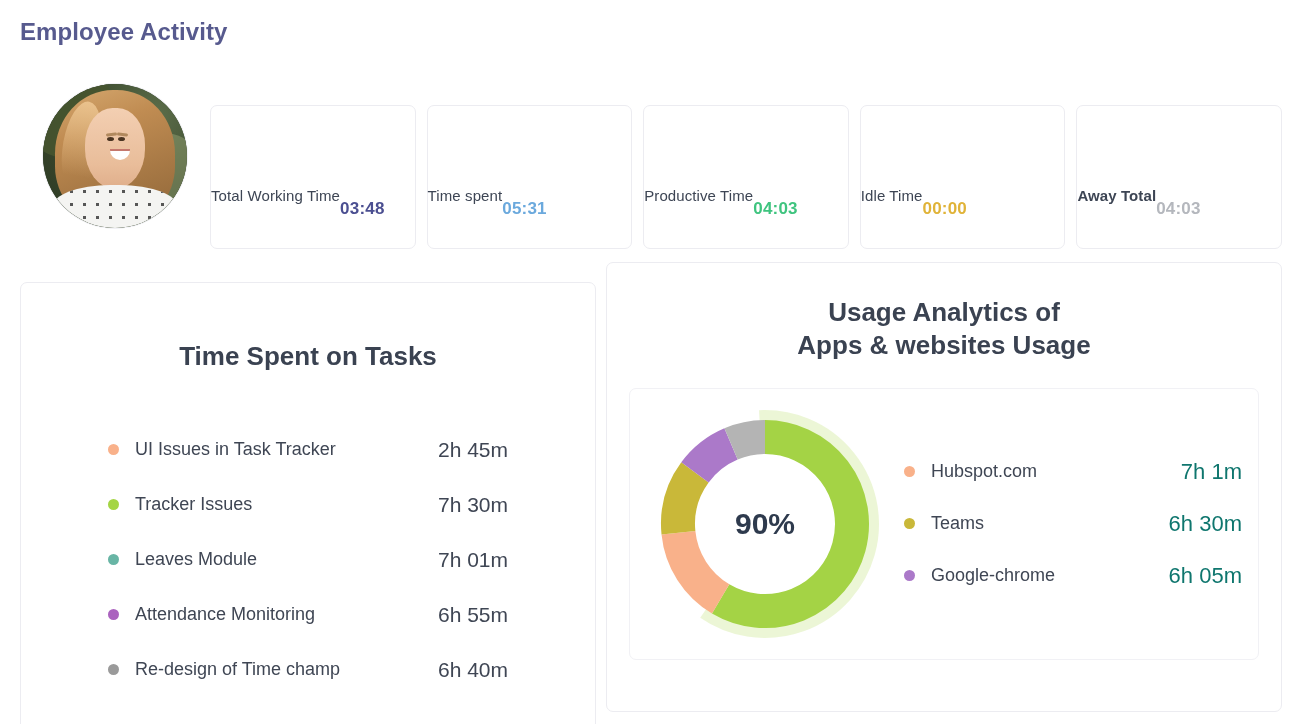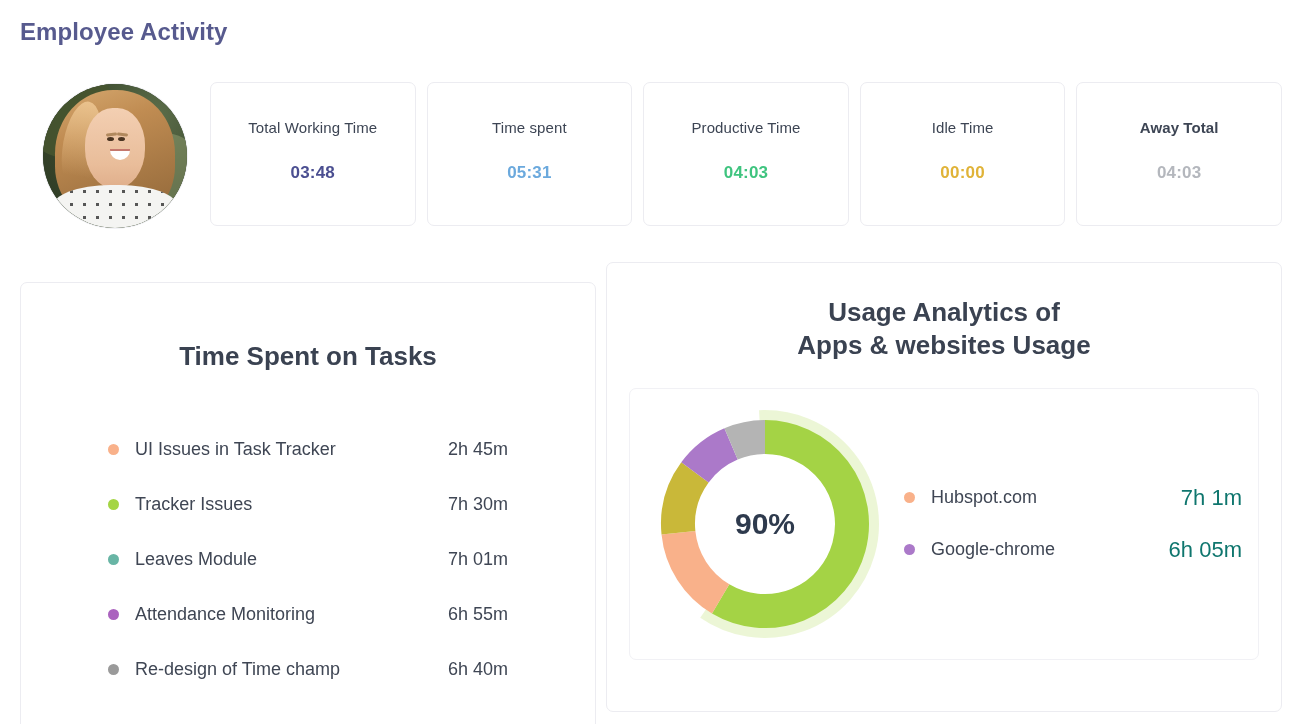--- a/index.html
+++ b/index.html
@@ -146,24 +146,25 @@
     flex: 1 1 auto;
   }
 
   .stat-card {
     flex: 1 1 0;
     height: 144px;
     border: 1px solid #ececf1;
     border-radius: 7px;
     background: #fff;
     display: flex;
-    flex-direction: column;
+    flex-direction: row;
     align-items: center;
     justify-content: flex-start;
     padding-top: 36px;
+    margin-top: 23px;
   }
   .stat-label {
     font-size: 15px;
     color: #3d4554;
     font-weight: normal;
     letter-spacing: .1px;
   }
   .stat-label.bold { font-weight: bold; }
   .stat-value {
     margin-top: 27px;
@@ -217,21 +218,21 @@
     flex: 0 0 11px;
     margin-right: 16px;
   }
   .task-name {
     font-size: 18px;
     color: #3f4654;
     flex: 1 1 auto;
     white-space: nowrap;
   }
   .task-time {
-    font-size: 18px;
+    font-size: 21px;
     color: #3f4654;
     white-space: nowrap;
     text-align: right;
     flex: 0 0 auto;
   }
 
   
   .donut-card {
     margin: 25px 22px 0 22px;
     border: 1px solid #f1f1f5;
@@ -386,20 +387,25 @@
             </svg>
           <div class="donut-center">90%</div>
         </div>
         <div class="legend" id="usage-legend">
             <div class="legend-row">
               <span class="dot" style="background: rgb(249, 177, 138);"></span>
               <span class="legend-name">Hubspot.com</span>
               <span class="legend-time">7h 1m</span>
             </div>
             <div class="legend-row">
+              <span class="dot" style="background: rgb(201, 184, 57);"></span>
+              <span class="legend-name">Teams</span>
+              <span class="legend-time">6h 30m</span>
+            </div>
+            <div class="legend-row">
               <span class="dot" style="background: rgb(171, 121, 201);"></span>
               <span class="legend-name">Google-chrome</span>
               <span class="legend-time">6h 05m</span>
             </div>
           </div>
       </div>
     </div>
   </div>
 </div>
 

